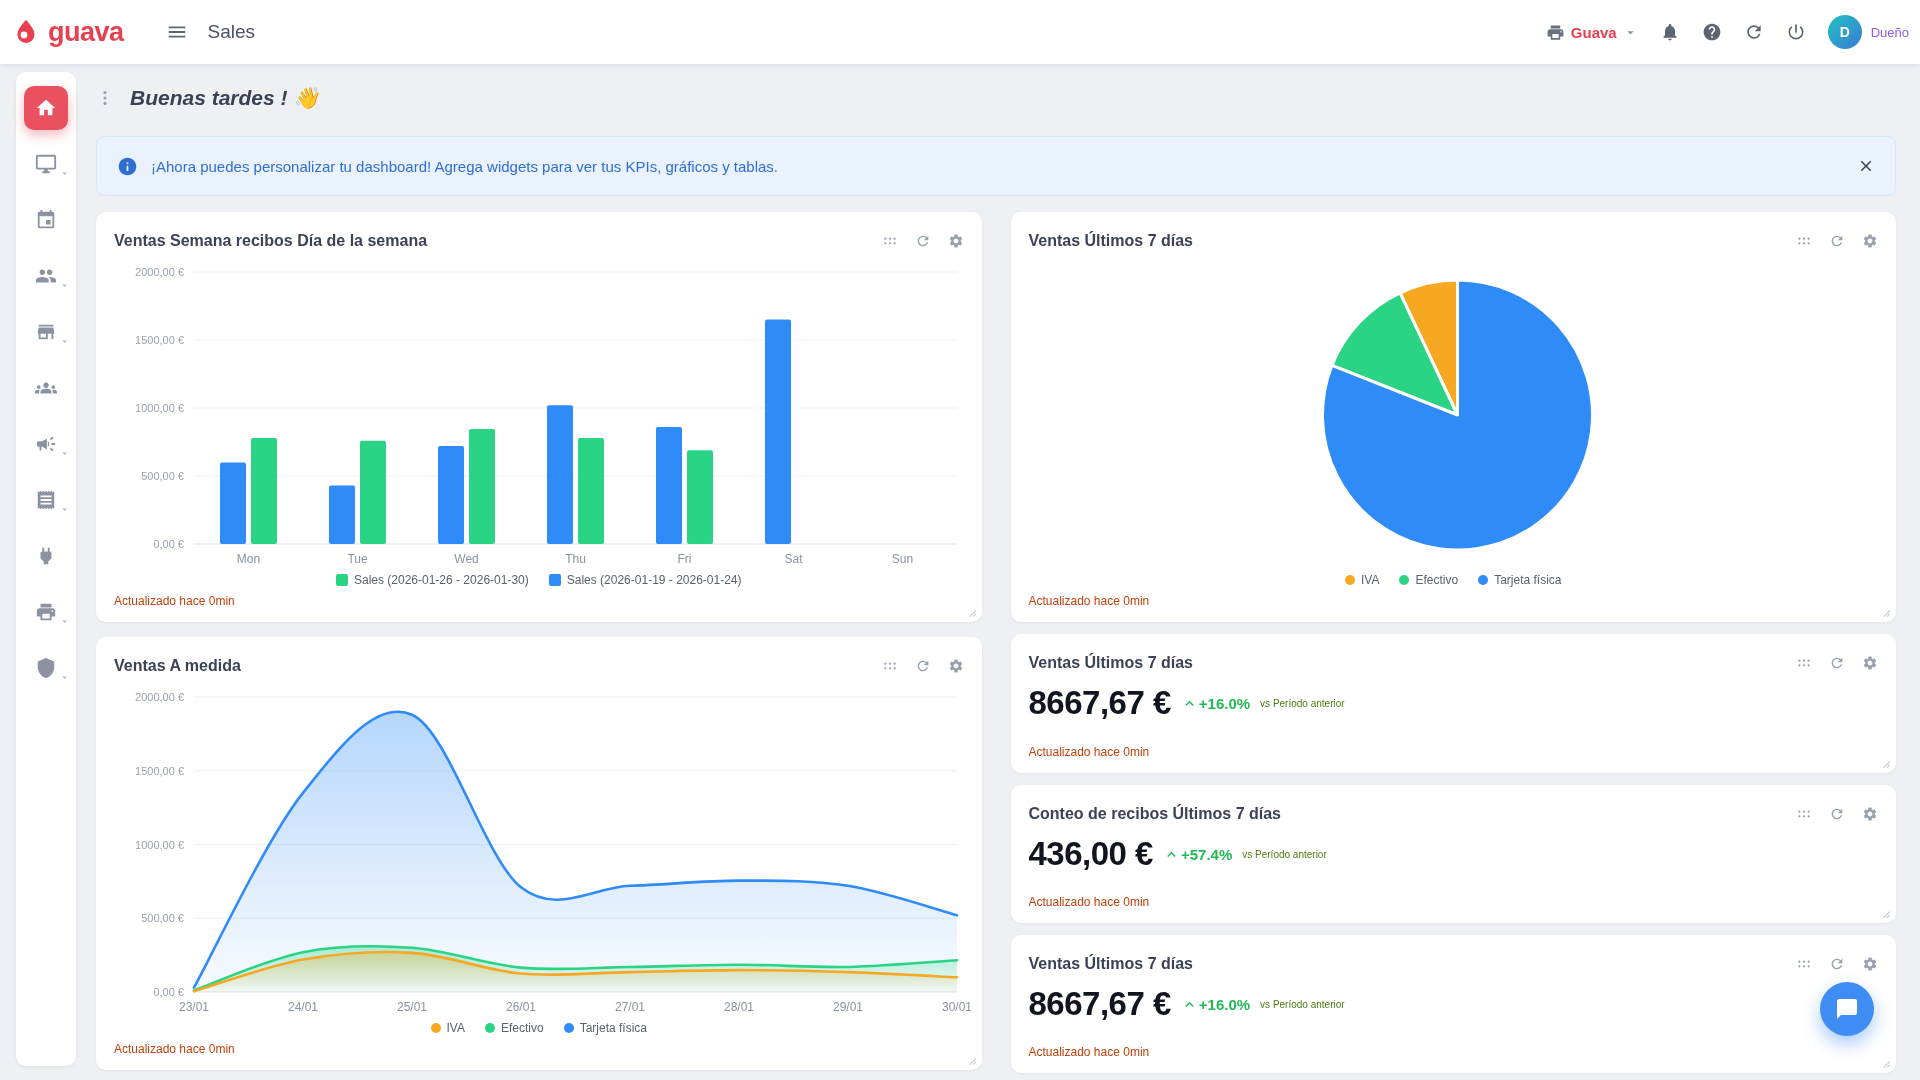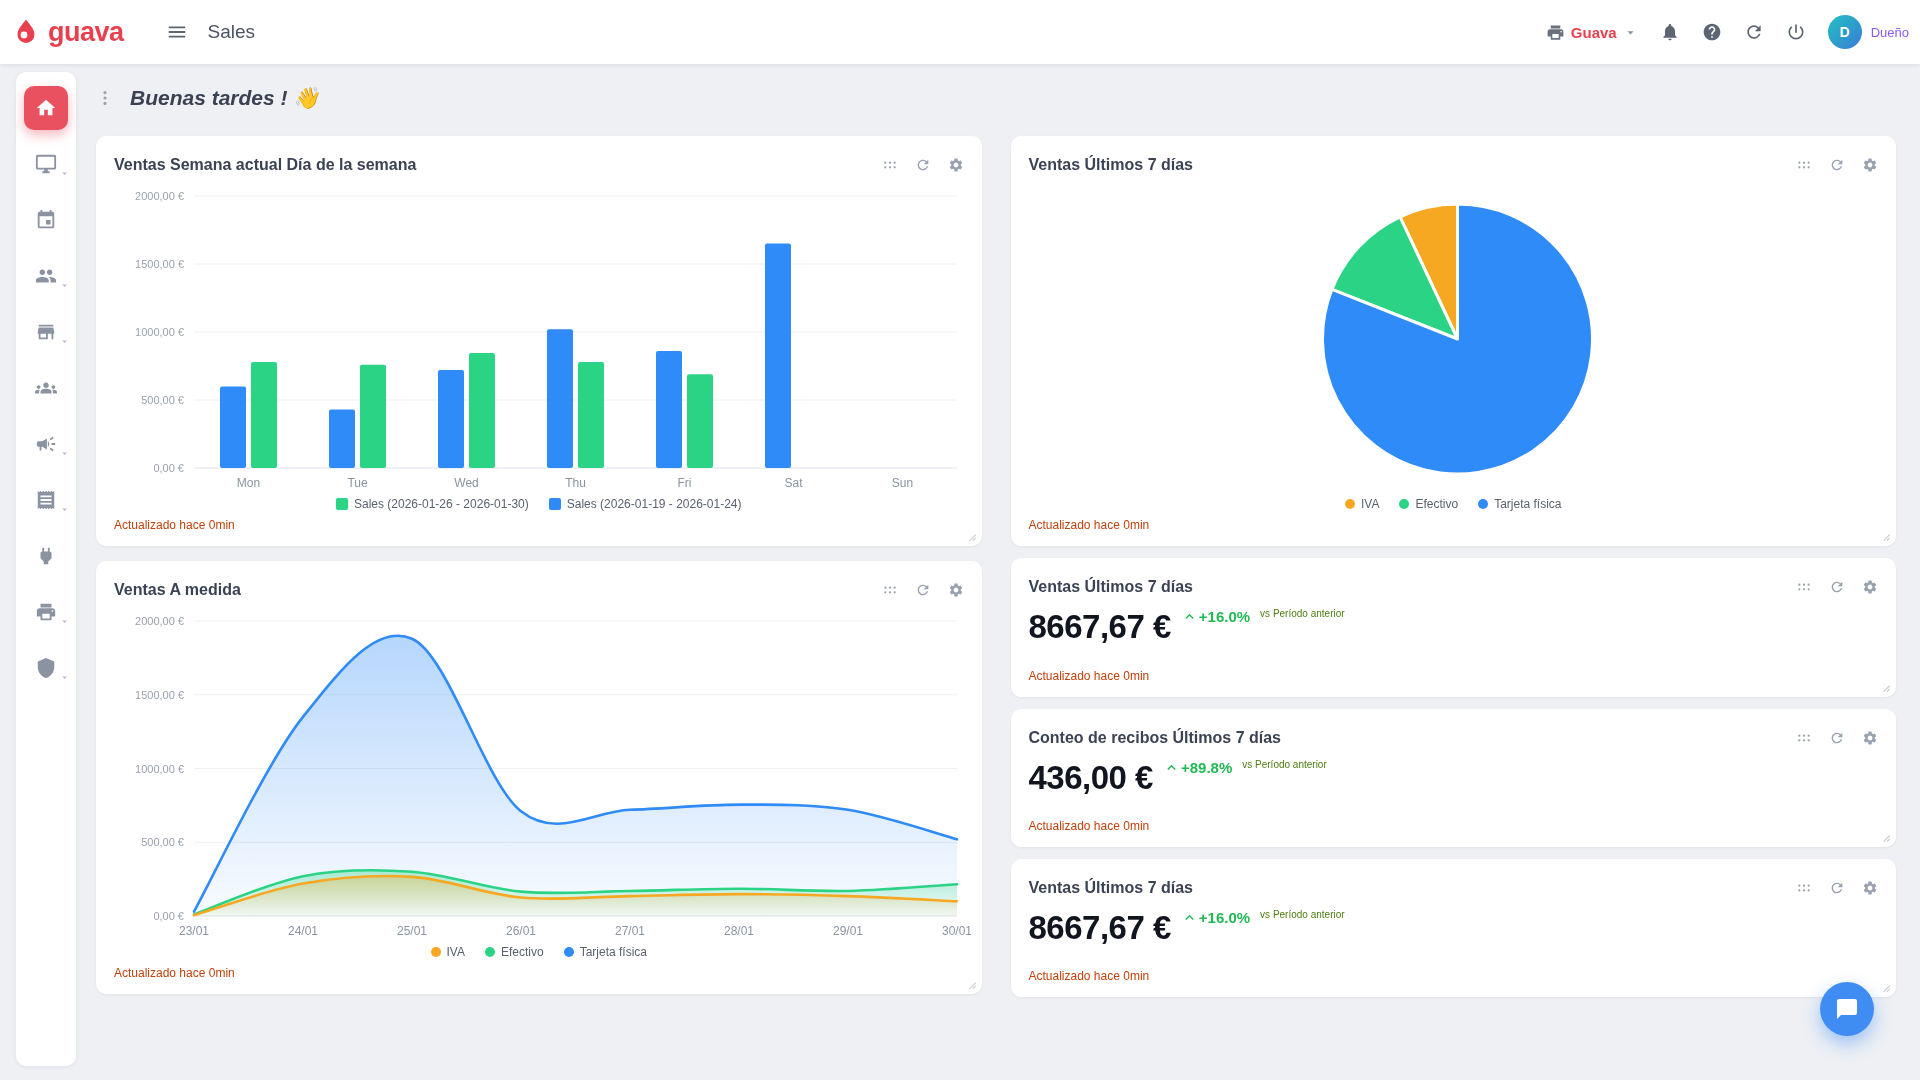--- a/index.html
+++ b/index.html
@@ -85,21 +85,21 @@
   .chart { flex:1; min-height:0; position:relative; }
   .legend { display:flex; justify-content:center; align-items:center; gap:20px;
     height:20px; font-size:12px; color:#5a6270; flex:0 0 auto; }
   .lg-item { display:flex; align-items:center; cursor:pointer; white-space:nowrap; }
   .sw { display:inline-block; width:10px; height:10px; border-radius:50%; margin-right:6px; }
   .sw.square { width:12px; height:12px; border-radius:2px; }
   .updated { font-size:12px; color:#c2410c; margin-top:4px; height:18px; flex:0 0 auto; }
   .resize { position:absolute; right:5px; bottom:4px; color:#c9ced6; cursor:nwse-resize; }
   .resize svg { width:13px; height:13px; stroke:currentColor; fill:none; }
 
-  .kpi-row { display:flex; align-items:flex-start; gap:10px; margin-top:6px; }
+  .kpi-row { display:flex; align-items:center; gap:10px; margin-top:6px; }
   .kpi-value { font-size:33px; font-weight:800; color:#11151f; letter-spacing:-.5px; }
   .kpi-trend { display:flex; align-items:center; gap:1px; }
   .kpi-trend svg { width:17px; height:17px; fill:#21b954; }
   .kpi-delta { color:#21b954; font-weight:700; font-size:15px; }
   .kpi-vs { color:#4d7c0f; font-size:10px; }
   .kpi .updated { margin-top:auto; }
 
   .fab { position:fixed; right:46px; bottom:44px; width:54px; height:54px; border-radius:50%;
     background:#3f8cf3; border:none; cursor:pointer; z-index:30;
     display:flex; align-items:center; justify-content:center;
@@ -334,28 +334,41 @@
 
   <div class="greeting-row">
     <span class="iconbtn kebab">
       <svg>
           <use href="#i-kebab"></use>
         </svg>
     </span>
     <h1 class="greeting">Buenas tardes ! 👋</h1>
   </div>
 
+  <div class="banner">
+    <span class="banner-info">
+        <svg>
+          <use href="#i-info"></use>
+        </svg>
+      </span>
+    <span class="banner-text">¡Ahora puedes personalizar tu dashboard! Agrega widgets para ver tus KPIs, gráficos y tablas.</span>
+    <button class="iconbtn banner-close">
+      <svg>
+          <use href="#i-close"></use>
+        </svg>
+    </button>
+  </div>
 
   <div class="dash">
 
     <div class="col col-left">
 
       <section class="card h410">
         <header class="card-head">
-          <h2 class="card-title">Ventas Semana actual Día de la semana</h2>
+          <h2 class="card-title">Ventas Semana recibos Día de la semana</h2>
           <div class="head-icons">
             <span class="hicon">
                 <svg>
                   <use href="#i-drag"></use>
                 </svg>
               </span>
             <span class="hicon">
                 <svg>
                   <use href="#i-refresh"></use>
                 </svg>
@@ -615,21 +628,21 @@
                 </svg>
               </span>
           </div>
         </header>
         <div class="kpi-row">
           <span class="kpi-value">436,00 €</span>
           <span class="kpi-trend">
             <svg>
                 <use href="#i-caret-up"></use>
               </svg>
-            <span class="kpi-delta">+89.8%</span>
+            <span class="kpi-delta">+57.4%</span>
           </span>
           <span class="kpi-vs">vs Período anterior</span>
         </div>
         <div class="updated">Actualizado hace 0min</div>
         <span class="resize">
             <svg>
               <use href="#i-resize"></use>
             </svg>
           </span>
       </section>

